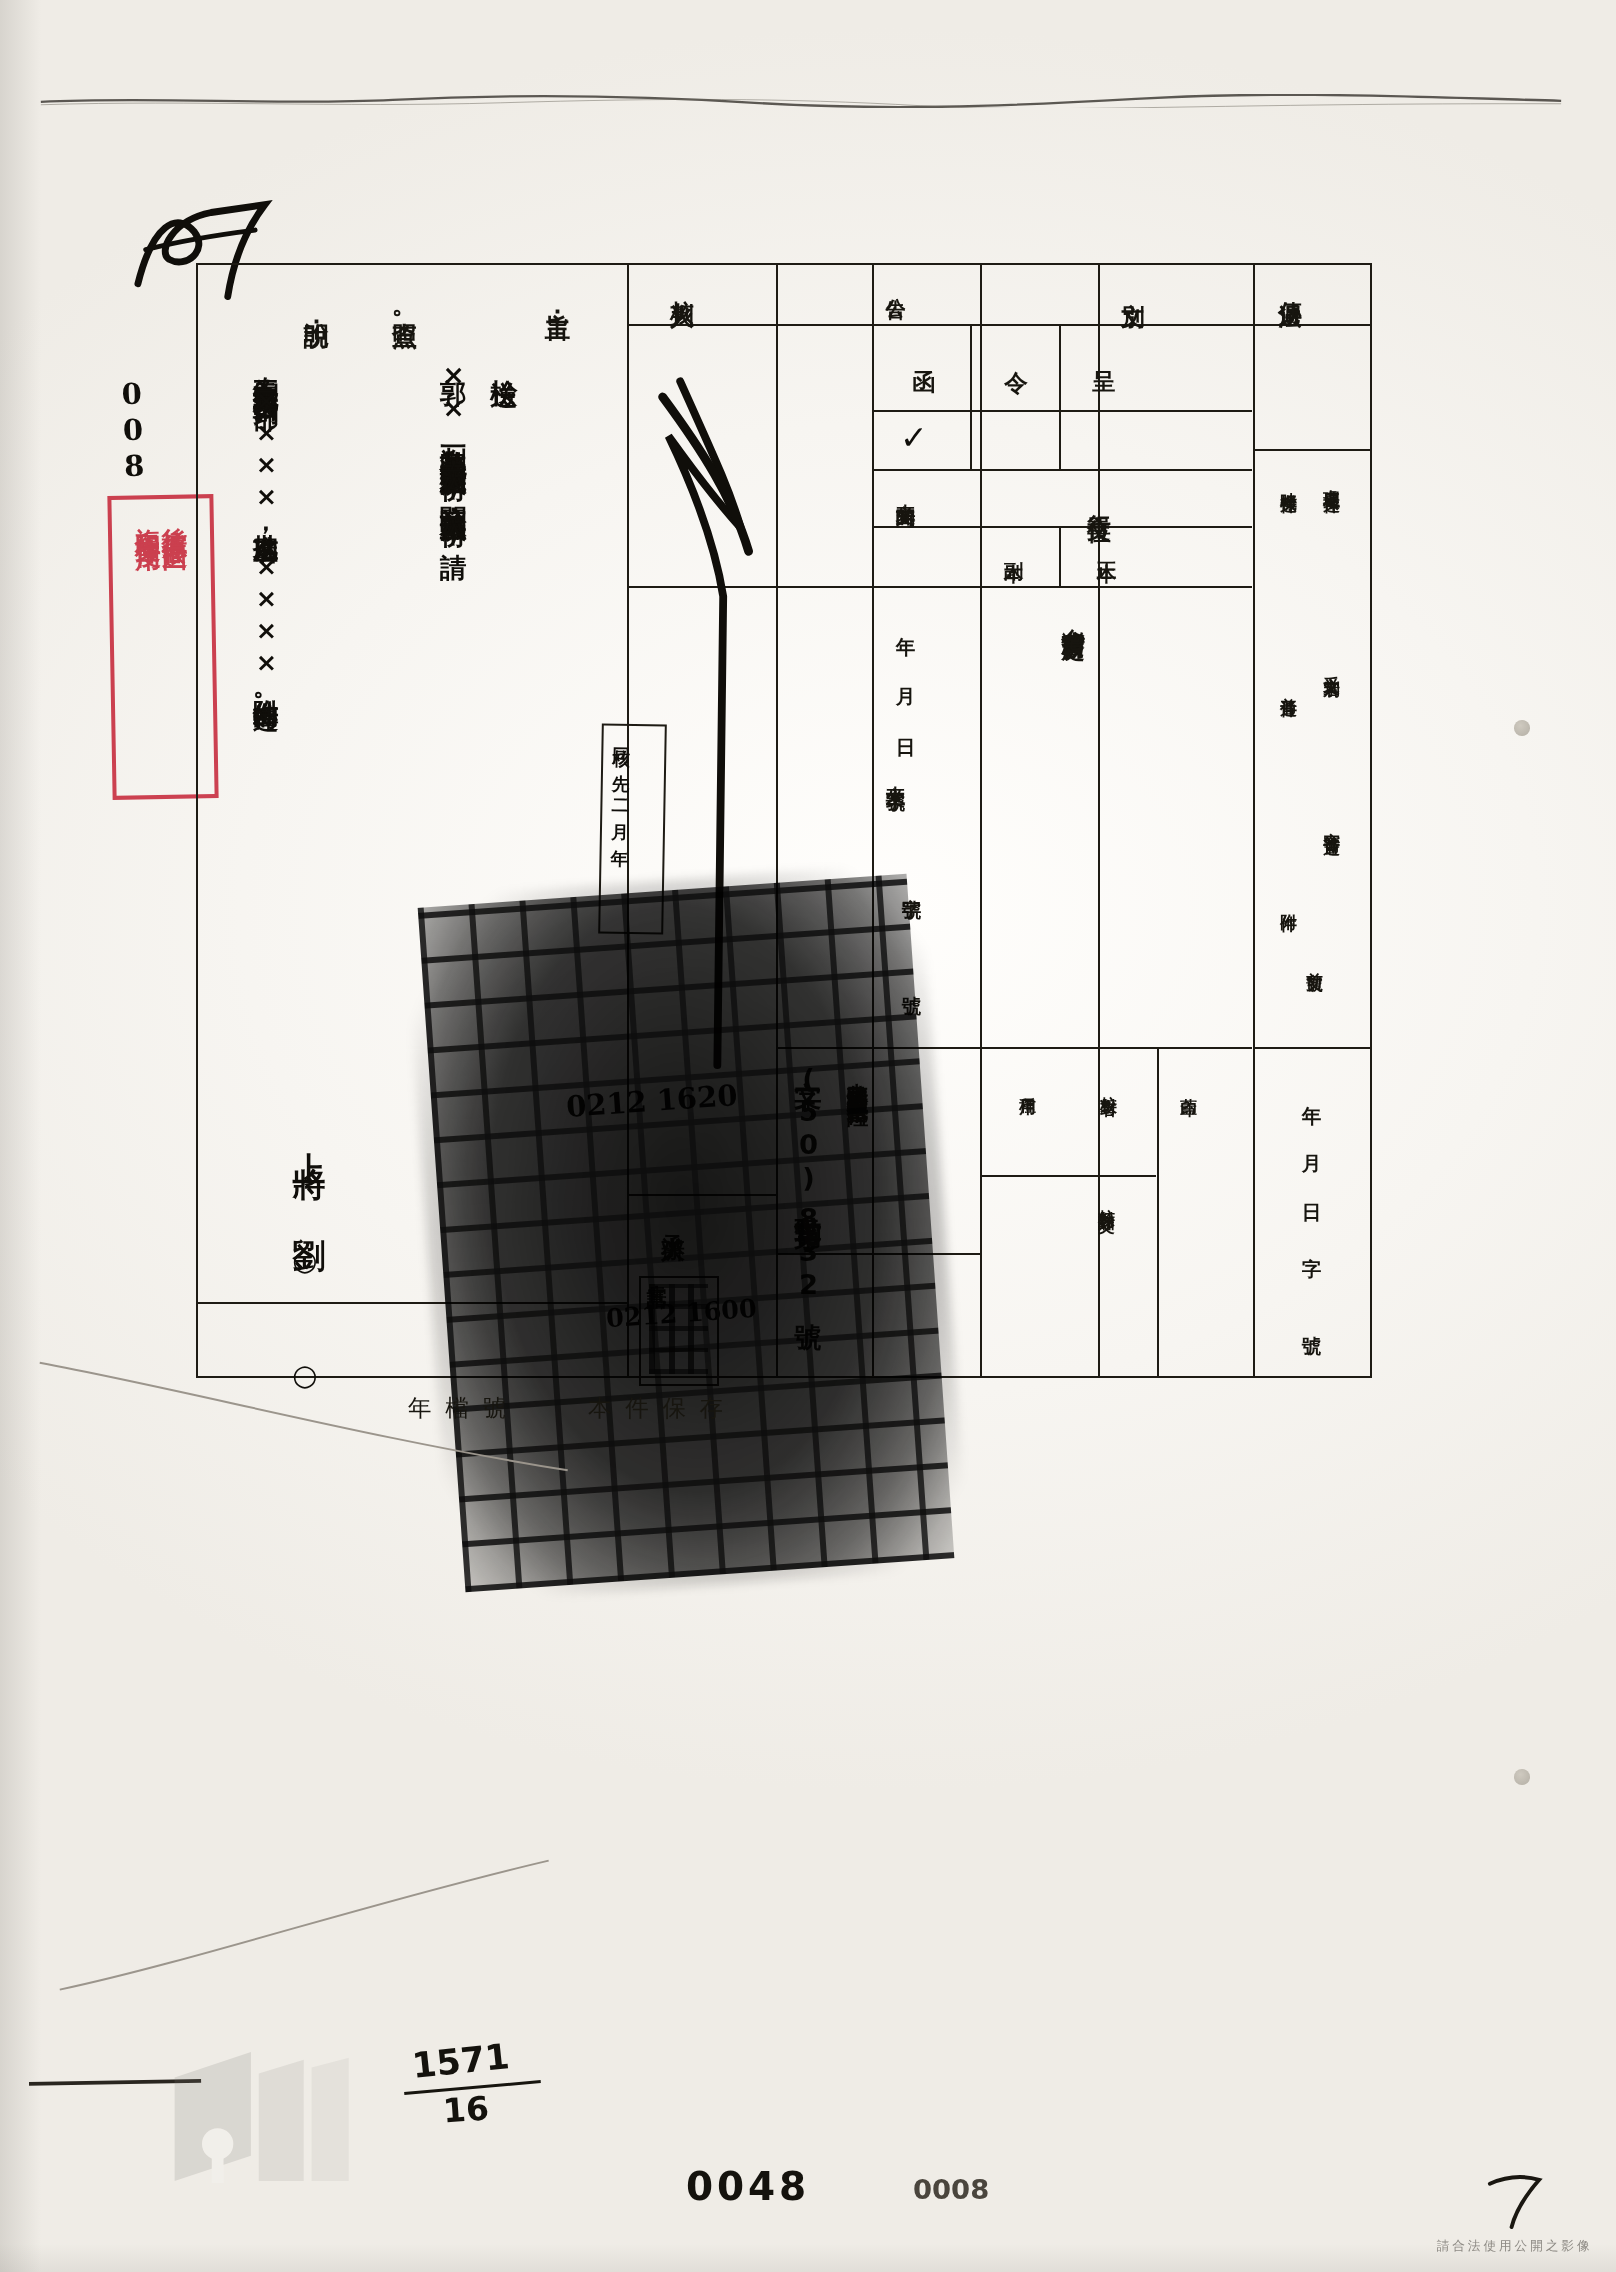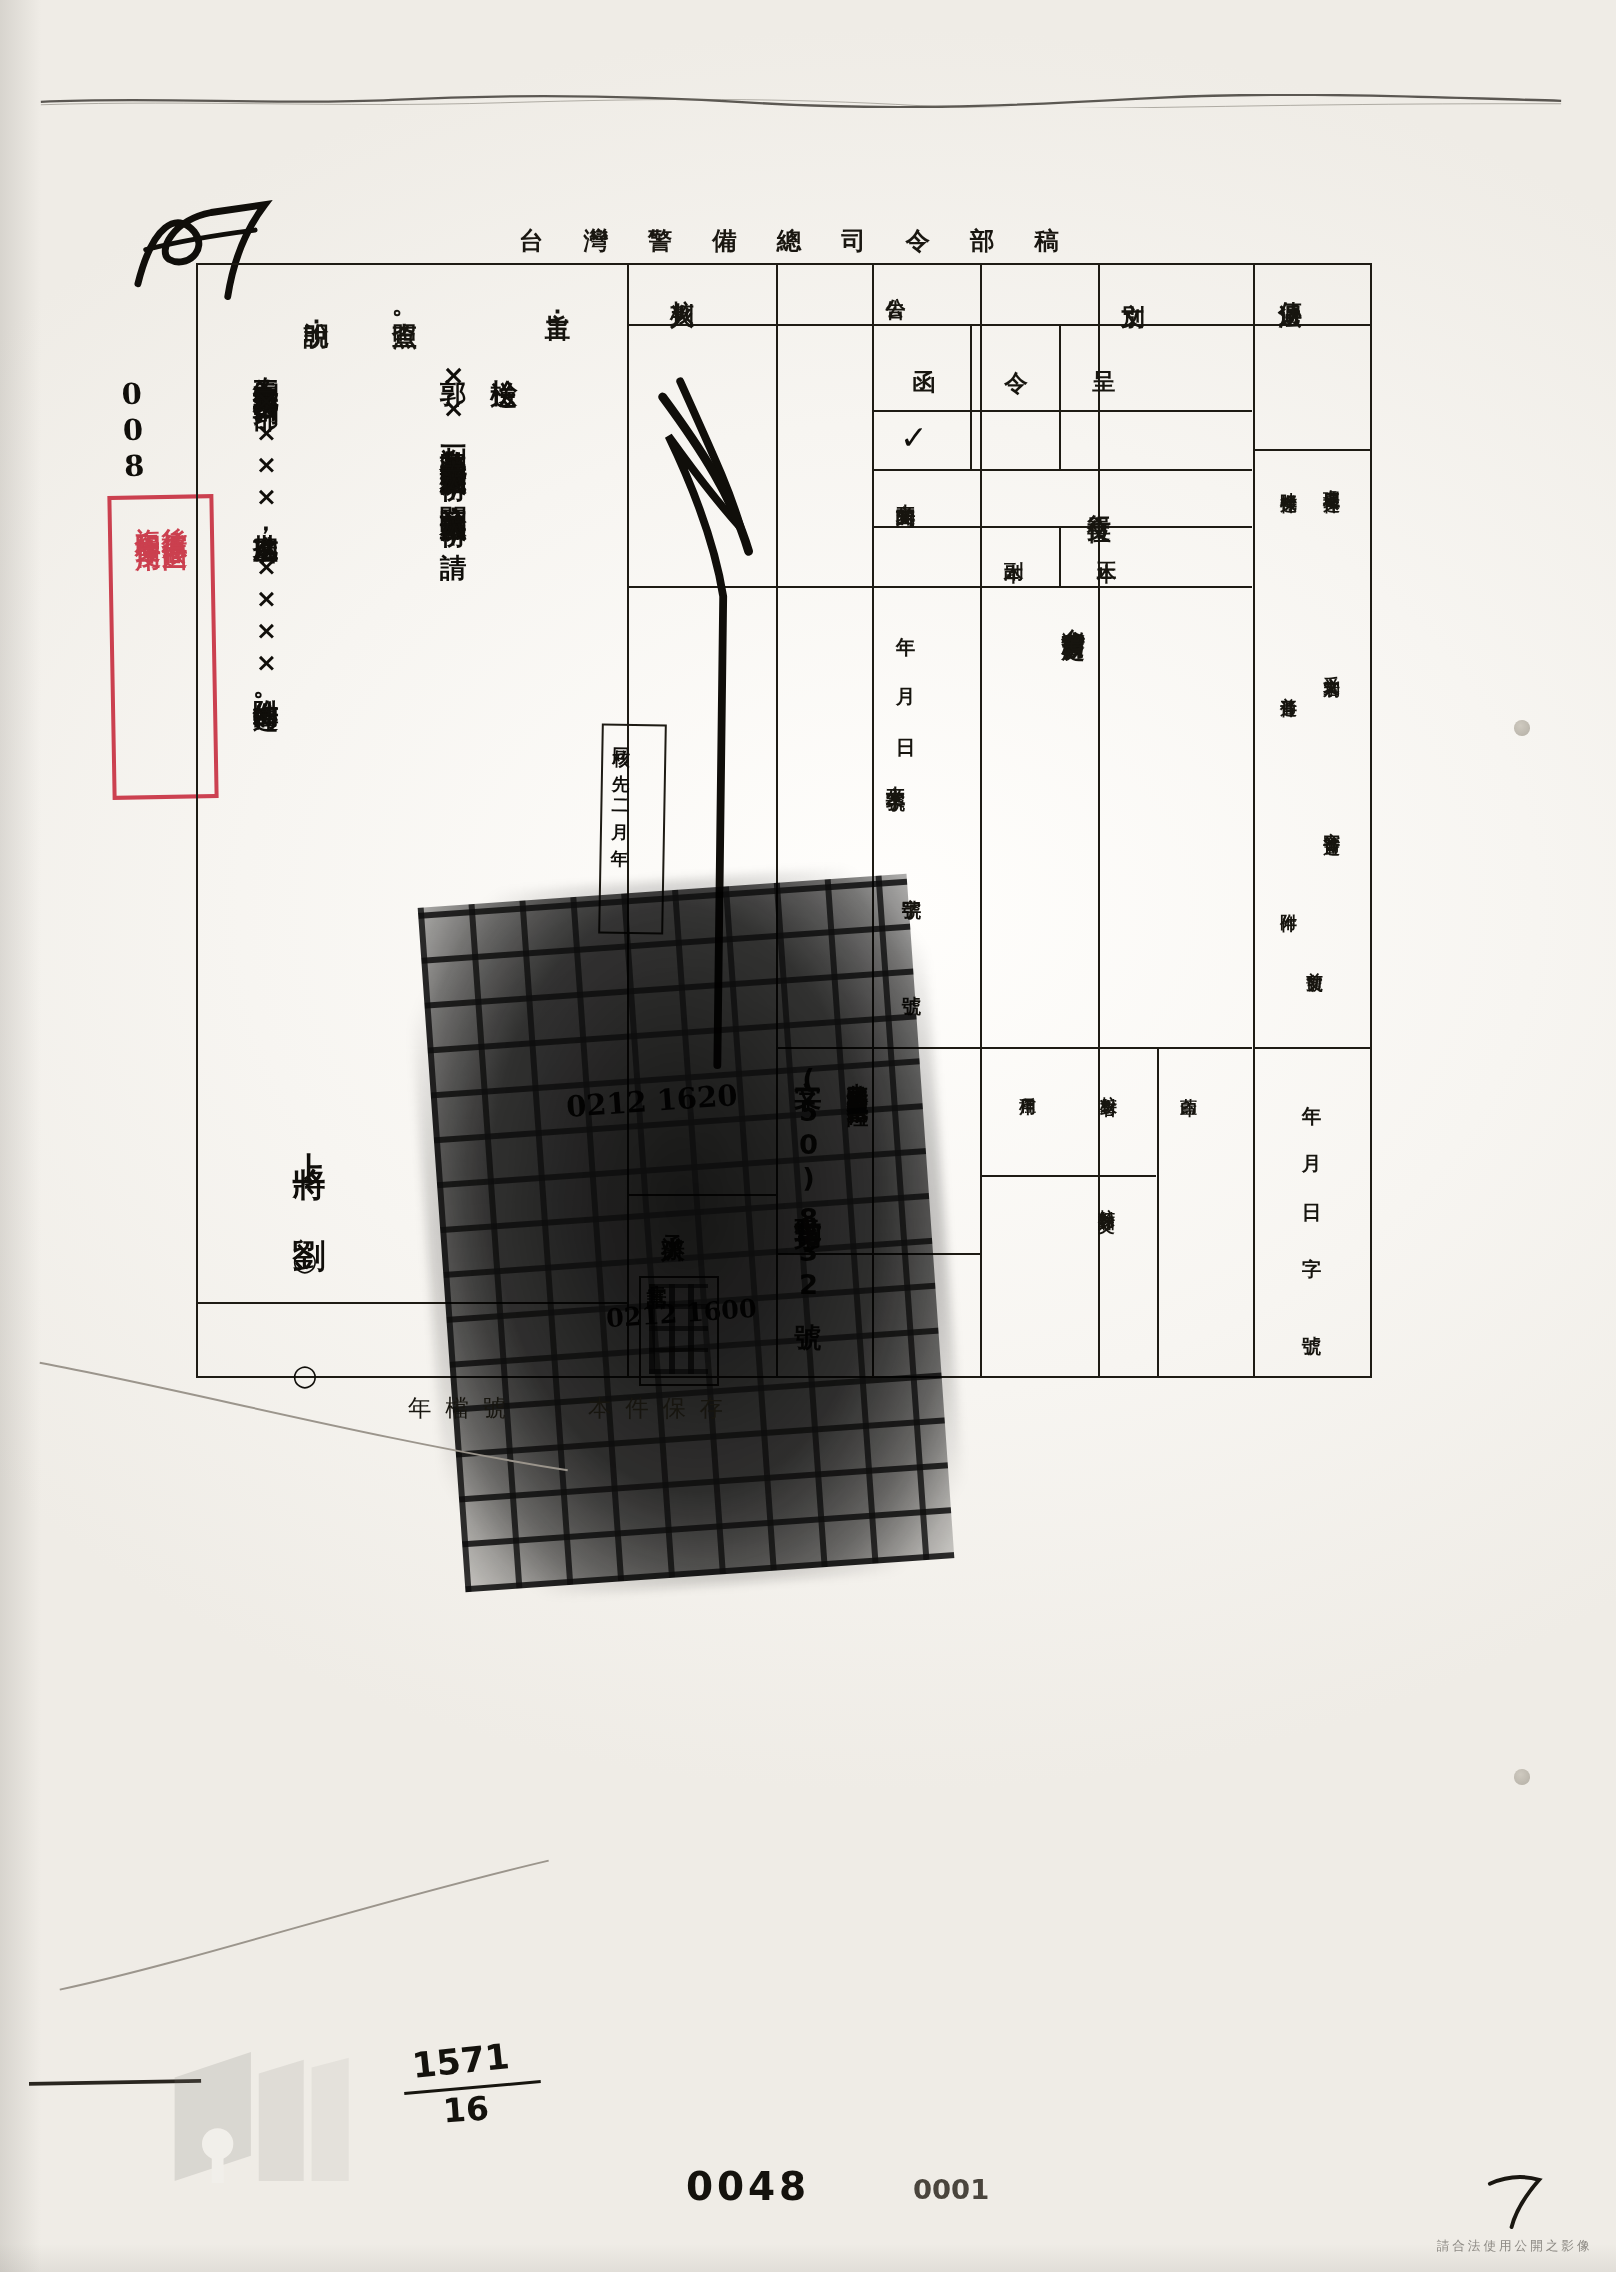--- a/index.html
+++ b/index.html
@@ -148,21 +148,20 @@
   </div>
   <div class="vtext hand" style="position:absolute;left:116px;top:377px;font-size:29px;transform:rotate(-2deg);">008</div>
 
   <div id="redstamp">
     <span class="vtext">複印文件使用</span>
     <span class="vtext">後按原件退回</span>
   </div>
 
   <div id="form">
 
-    <div class="form-title">台 灣 警 備 總 司 令 部    稿</div>
 
     <div class="grid">
 
       <div class="ln h" style="left:0;top:0;width:1176px;"></div>
       <div class="ln h" style="left:0;top:1113px;width:1176px;"></div>
       <div class="ln v" style="left:0;top:0;height:1115px;"></div>
       <div class="ln v" style="left:1174px;top:0;height:1115px;"></div>
 
       <div class="ln v" style="left:1057px;top:0;height:1115px;"></div>
       <div class="ln v" style="left:902px;top:0;height:1115px;"></div>
@@ -376,21 +375,21 @@
     <div style="position:absolute;left:392px;top:1129px;">
       <span style="font-size:23.5px;letter-spacing:13.7px;color:#17150f;">本件保存</span>
     </div>
   </div>
 
   <div class="footnum hand" style="left:412px;top:2041px;font-size:35px;transform:rotate(-6deg);">1571</div>
   <div class="ln" style="position:absolute;left:404px;top:2086px;width:137px;height:2.9px;background:#17150f;transform:rotate(-5deg);"></div>
   <div class="footnum hand" style="left:443px;top:2090px;font-size:33px;transform:rotate(-4deg);">16</div>
 
   <div class="footnum" style="left:686px;top:2164px;font-size:39px;font-weight:700;letter-spacing:3.9px;">0048</div>
-  <div class="footnum hand" style="left:913px;top:2174px;font-size:27.4px;color:#4a453d;">0001</div>
+  <div class="footnum hand" style="left:913px;top:2174px;font-size:27.4px;color:#4a453d;">0008</div>
 
   <div class="scribble" style="left:1482px;top:2166px;">
     <svg width="69" height="69" viewBox="0 0 70 70">
       <path d="M8 18 C 26 10, 44 10, 58 14 C 44 30, 34 46, 30 62" stroke="#1a1711" stroke-width="4" fill="none" stroke-linecap="round"></path>
     </svg>
   </div>
 
   <div class="scribble" style="left:39px;top:1353px;">
     <svg width="549" height="176" viewBox="0 0 560 180">
       <path d="M0 10 C 160 40, 330 86, 540 120" stroke="#9b958c" stroke-width="2" fill="none"></path>

